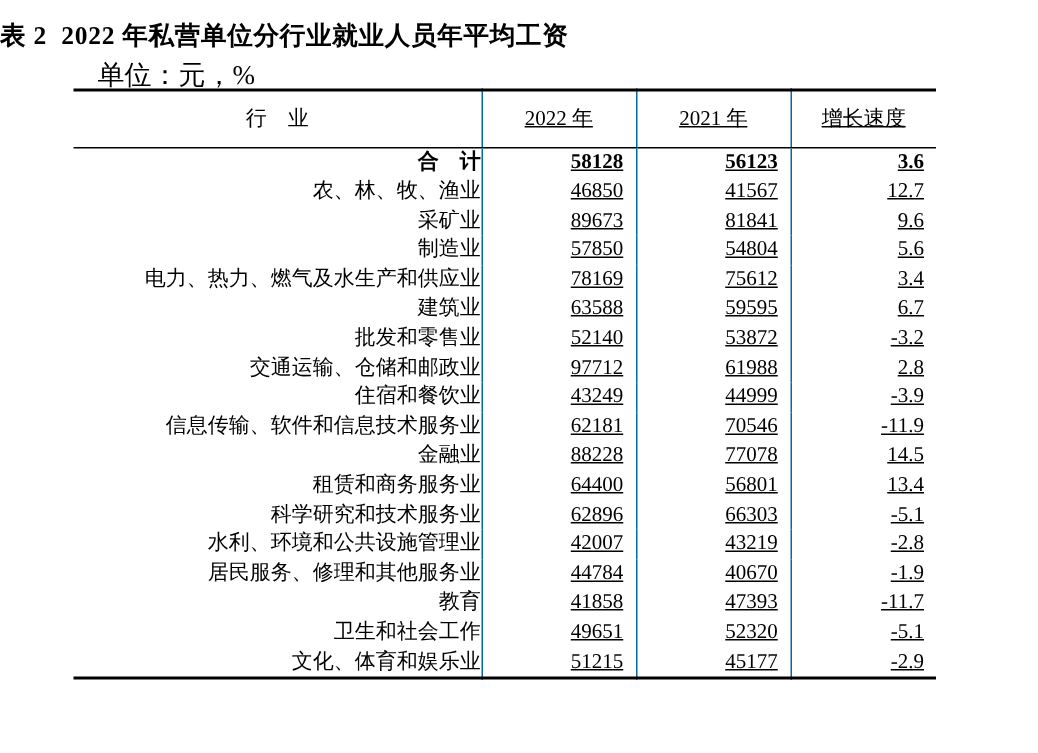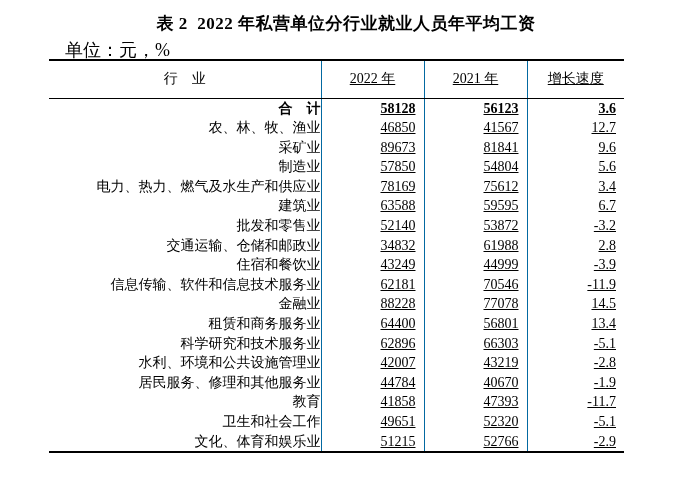--- a/index.html
+++ b/index.html
@@ -14,21 +14,21 @@
     width: 692px;
     height: 502px;
     background: #ffffff;
     overflow: hidden;
   }
   .doc-title {
     position: absolute;
     top: 12px;
     left: 0;
     width: 100%;
-    text-align: center;
+    text-align: left;
     font-size: 17px;
     font-weight: bold;
     letter-spacing: 0.5px;
     white-space: pre;
   }
   .unit-note {
     position: absolute;
     top: 38px;
     left: 65px;
     font-size: 18px;
@@ -143,21 +143,21 @@
 
     <tr>
       <td class="industry">批发和零售业</td>
       <td class="num v-line">52140</td>
       <td class="num v-line">53872</td>
       <td class="num v-line">-3.2</td>
     </tr>
 
     <tr>
       <td class="industry">交通运输、仓储和邮政业</td>
-      <td class="num v-line">34832</td>
+      <td class="num v-line">97712</td>
       <td class="num v-line">61988</td>
       <td class="num v-line">2.8</td>
     </tr>
 
     <tr>
       <td class="industry">住宿和餐饮业</td>
       <td class="num v-line">43249</td>
       <td class="num v-line">44999</td>
       <td class="num v-line">-3.9</td>
     </tr>
@@ -215,20 +215,20 @@
     <tr>
       <td class="industry">卫生和社会工作</td>
       <td class="num v-line">49651</td>
       <td class="num v-line">52320</td>
       <td class="num v-line">-5.1</td>
     </tr>
 
     <tr>
       <td class="industry">文化、体育和娱乐业</td>
       <td class="num v-line">51215</td>
-      <td class="num v-line">52766</td>
+      <td class="num v-line">45177</td>
       <td class="num v-line">-2.9</td>
     </tr>
   </tbody>
     </table>
   </div>
 
 </div>
 
 </body></html>

